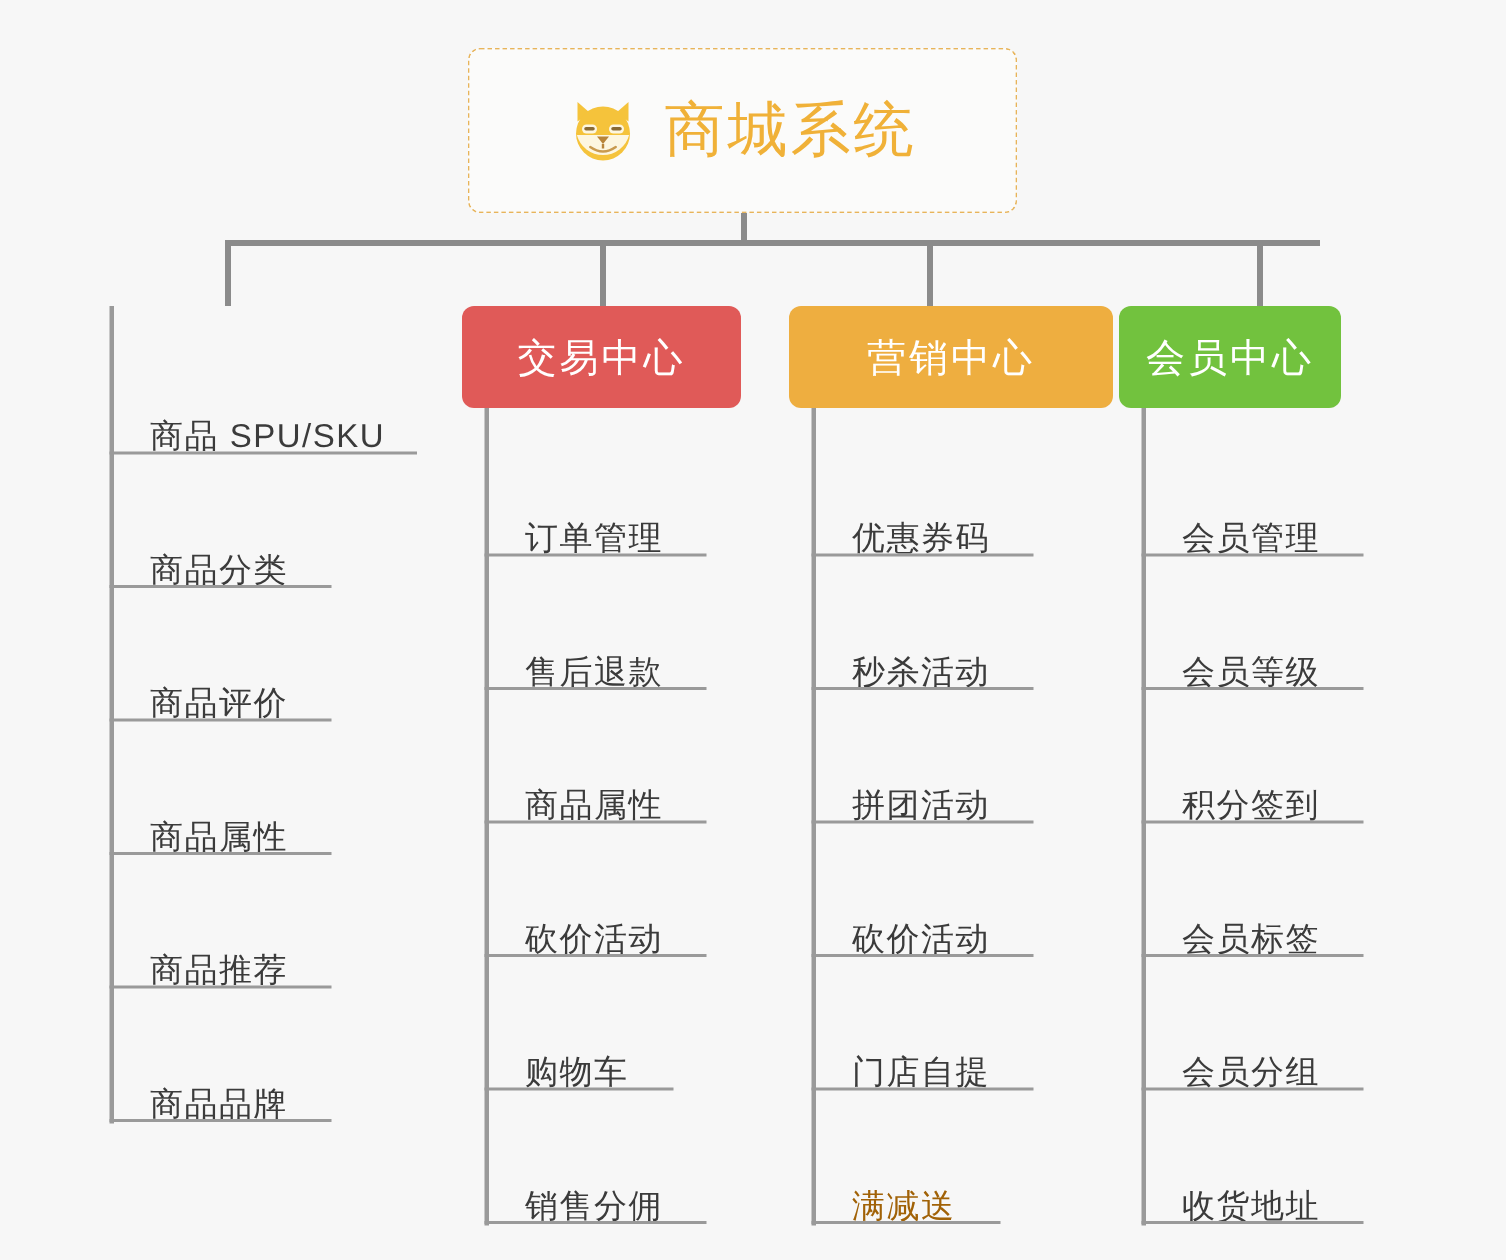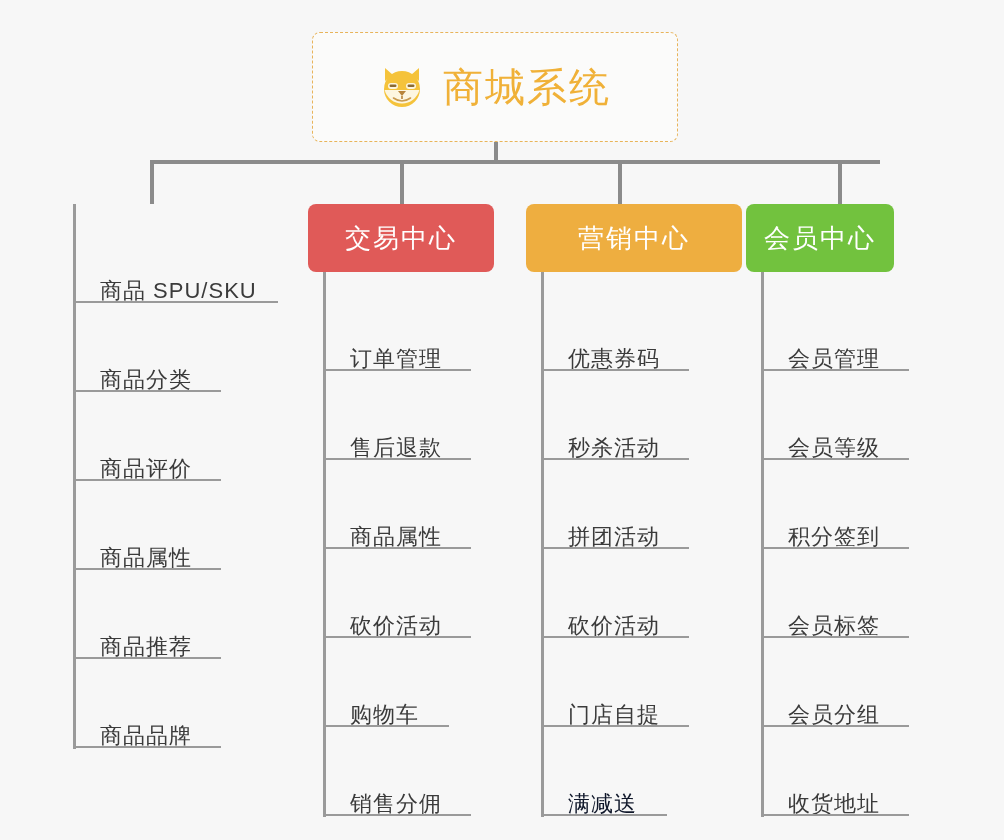--- a/index.html
+++ b/index.html
@@ -213,21 +213,21 @@
       </div>
       <div class="leaf">
         <span class="leaf-label" style="color: rgb(59, 59, 59);">砍价活动</span>
         <span class="leaf-underline" style="width: 148px; background: rgb(154, 154, 154);"></span>
       </div>
       <div class="leaf">
         <span class="leaf-label" style="color: rgb(59, 59, 59);">门店自提</span>
         <span class="leaf-underline" style="width: 148px; background: rgb(154, 154, 154);"></span>
       </div>
       <div class="leaf">
-        <span class="leaf-label" style="color: #0f172a; margin-top: 23px;">满减送</span>
+        <span class="leaf-label" style="color: #a16207; margin-top: 23px;">满减送</span>
         <span class="leaf-underline" style="width: 126px; background: rgb(154, 154, 154);"></span>
       </div>
     </div>
   </div>
 
   <div class="col col-4">
     <div class="cat-header" style="background: rgb(114, 194, 62);">
       <span>会员中心</span>
     </div>
     <div class="leaf-list">

